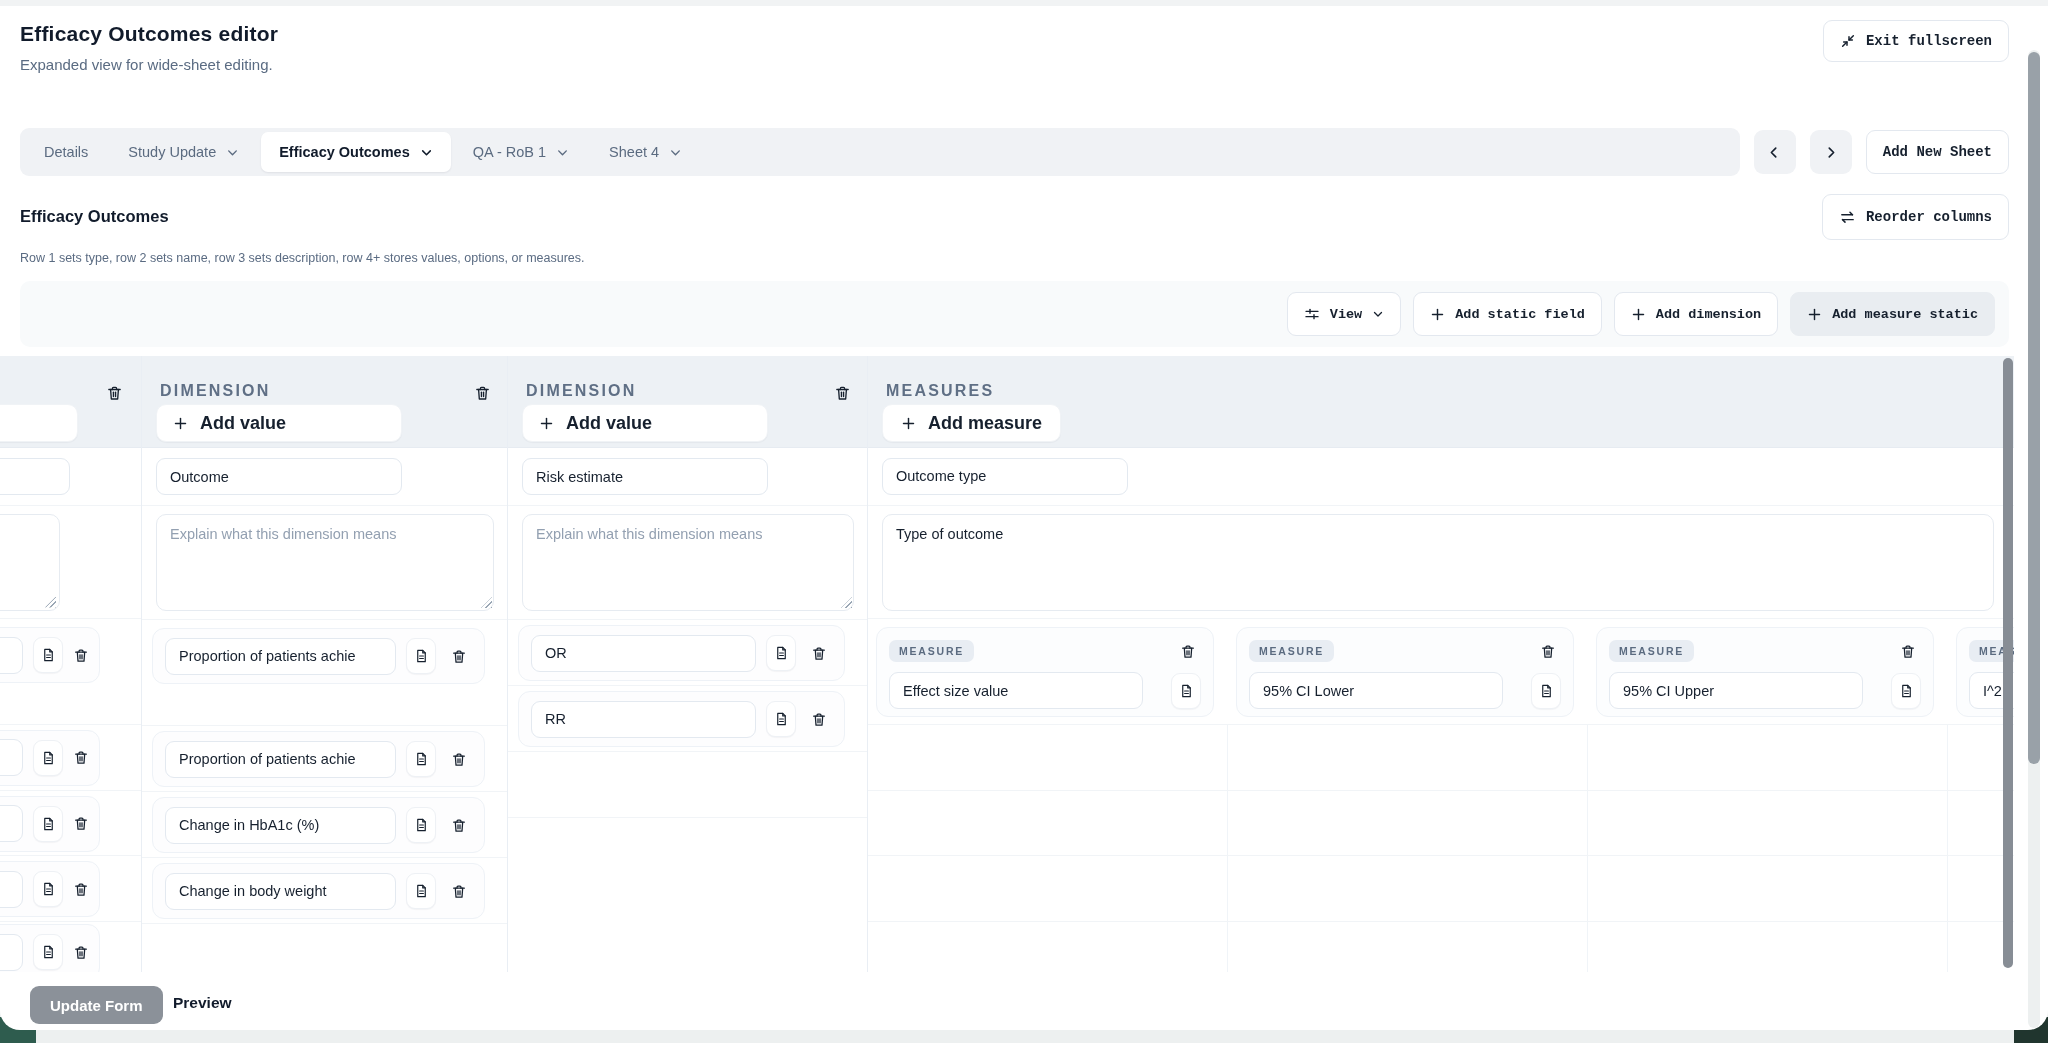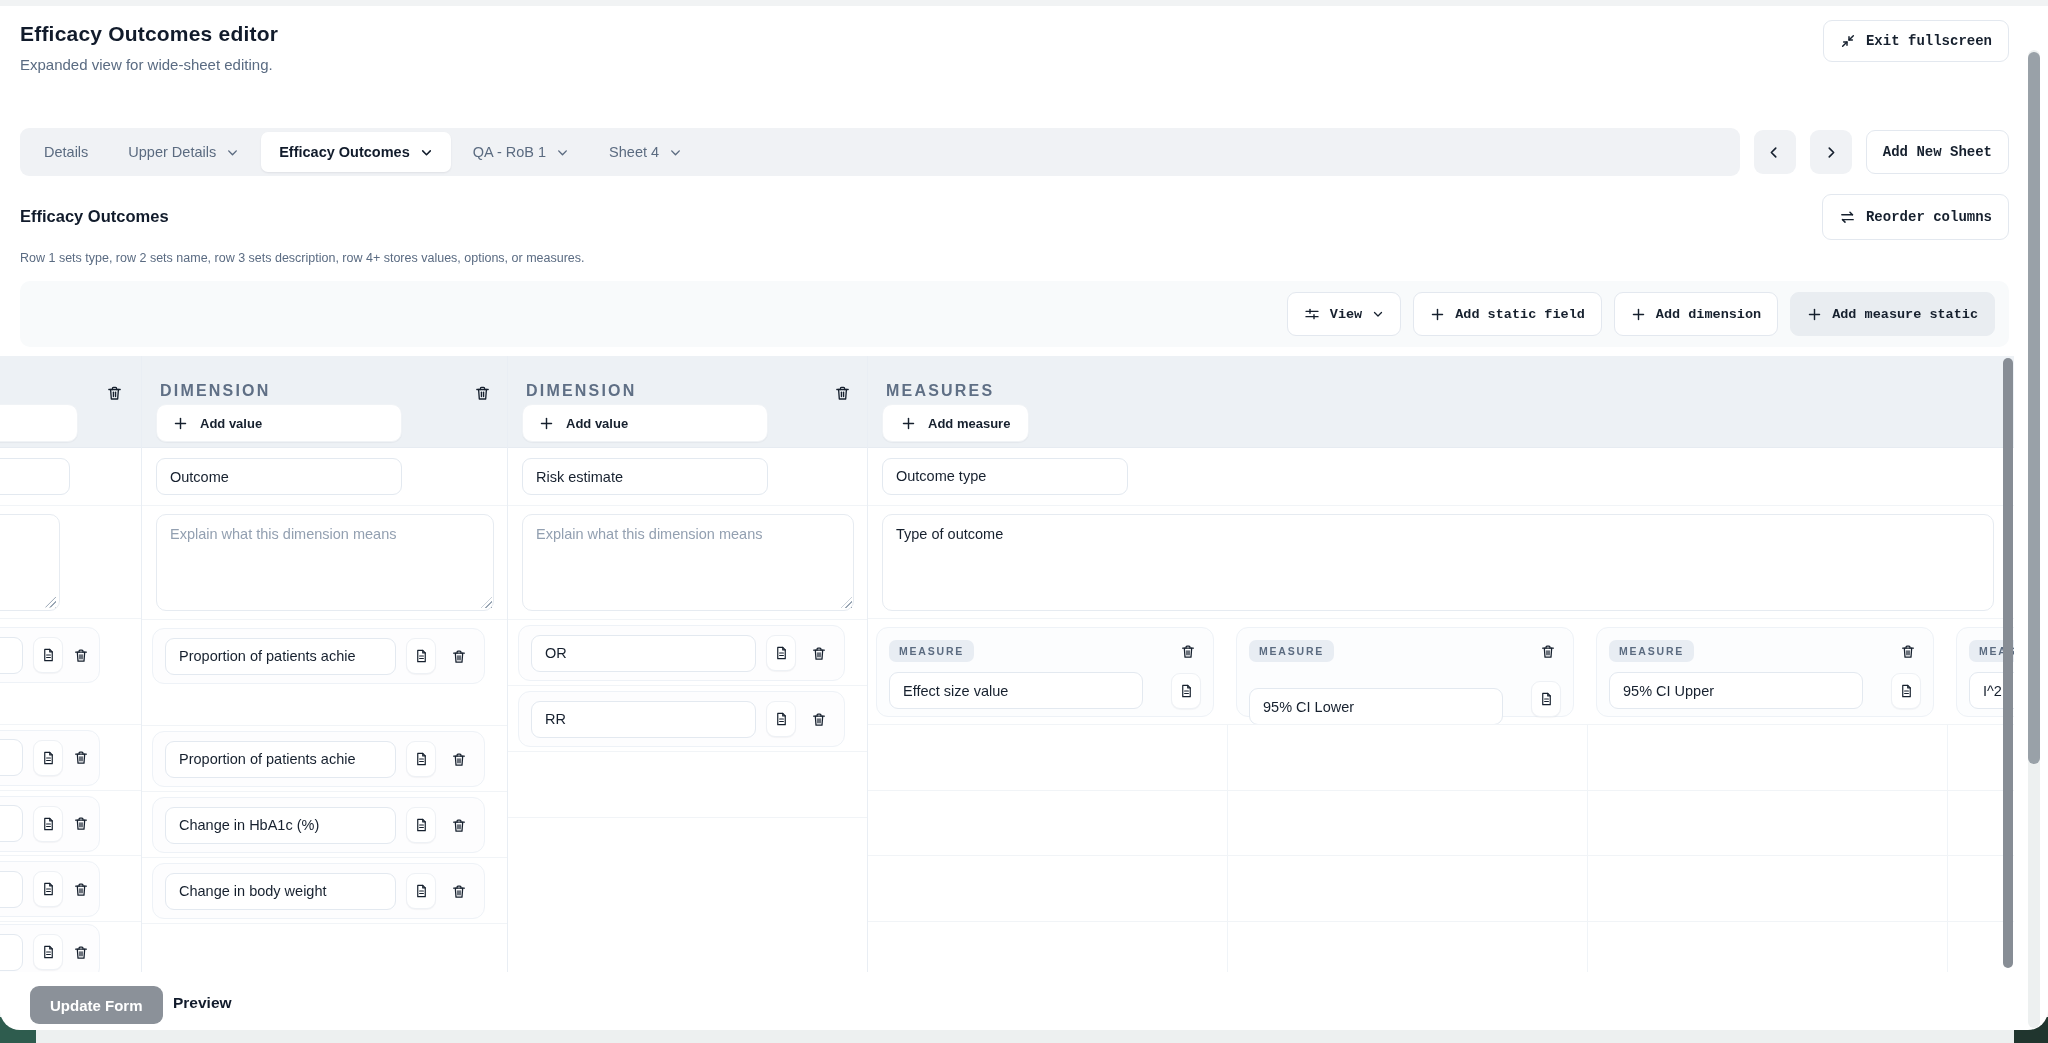--- a/index.html
+++ b/index.html
@@ -80,21 +80,21 @@
   .r-v-last { height:50px; border-bottom:none; }
 
   .col-type-label {
     position:absolute; left:18px; top:26px; font-size:16px; font-weight:700;
     color:#5f6f85; letter-spacing:2.2px;
   }
   .head-trash { position:absolute; top:22px; }
   .add-btn {
     position:absolute; top:48px; display:flex; align-items:center; gap:12px;
     height:38px; background:#fff; border:1px solid #f0f3f6; border-radius:10px;
-    padding:0 16px; font-size:13px; font-weight:600; color:#16202e; cursor:pointer;
+    padding:0 16px; font-size:18px; font-weight:600; color:#16202e; cursor:pointer;
     box-shadow:0 1px 1px rgba(20,30,50,.04);
   }
   .txt-input {
     height:37px; background:#fff; border:1px solid #e3e9f0; border-radius:9px;
     font-family:"Liberation Sans", sans-serif; font-size:14.5px; color:#16202e; padding:0 13px; outline:none;
   }
   .txt-area {
     background:#fff; border:1px solid #e6ebf1; border-radius:10px;
     font-family:"Liberation Sans", sans-serif; font-size:14.5px; color:#16202e;
     padding:11px 13px; outline:none; resize:none; display:block;
@@ -171,21 +171,21 @@
     </span>
     <span>Exit fullscreen</span>
   </button>
 
   <div id="tabbar-row">
     <div id="tabs-container">
       <div class="tab">
         <span>Details</span>
       </div>
       <div class="tab">
-        <span>Upper Details</span>
+        <span>Study Update</span>
         <span class="chev">
             <svg width="13" height="13" viewBox="0 0 24 24" fill="none" stroke="#5b6b80" stroke-width="2.6" stroke-linecap="round" stroke-linejoin="round">
               <polyline points="5 9 12 16 19 9"></polyline>
             </svg>
           </span>
       </div>
       <div class="tab active">
         <span>Efficacy Outcomes</span>
         <span class="chev">
             <svg width="13" height="13" viewBox="0 0 24 24" fill="none" stroke="#111b2b" stroke-width="2.8" stroke-linecap="round" stroke-linejoin="round">
@@ -675,21 +675,21 @@
                     <svg width="16" height="17" viewBox="0 0 24 24" fill="none" stroke="#16202e" stroke-width="1.9" stroke-linecap="round" stroke-linejoin="round">
                       <path d="M4 7h16"></path>
                       <path d="M9 7V5.5c0-.8.7-1.5 1.5-1.5h3c.8 0 1.5.7 1.5 1.5V7"></path>
                       <path d="M6.5 7l1 13.5h9l1-13.5"></path>
                       <path d="M10.5 11v6"></path>
                       <path d="M13.5 11v6"></path>
                     </svg>
                   </button>
               </div>
               <div class="measure-card-body">
-                <input class="txt-input" style="flex: 1 1 0%; min-width: 0px; margin-top: 16px;" value="95% CI Lower">
+                <input class="txt-input" style="flex: 1 1 0%; min-width: 0px;" value="95% CI Lower">
                 <button class="icon-btn">
                     <svg width="15" height="16" viewBox="0 0 24 24" fill="none" stroke="#16202e" stroke-width="1.9" stroke-linecap="round" stroke-linejoin="round">
                       <path d="M6 3h8l4 4v14H6z"></path>
                       <path d="M14 3v4h4"></path>
                       <path d="M9 12h6"></path>
                       <path d="M9 16h6"></path>
                     </svg>
                   </button>
               </div>
             </div>

